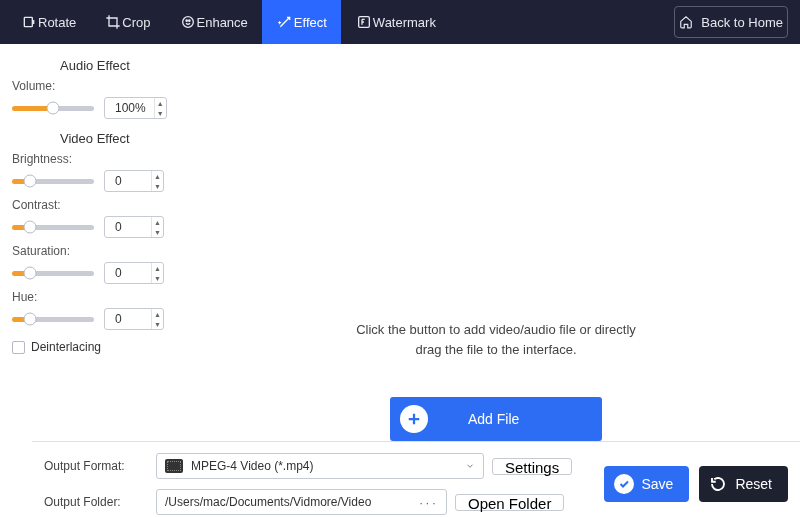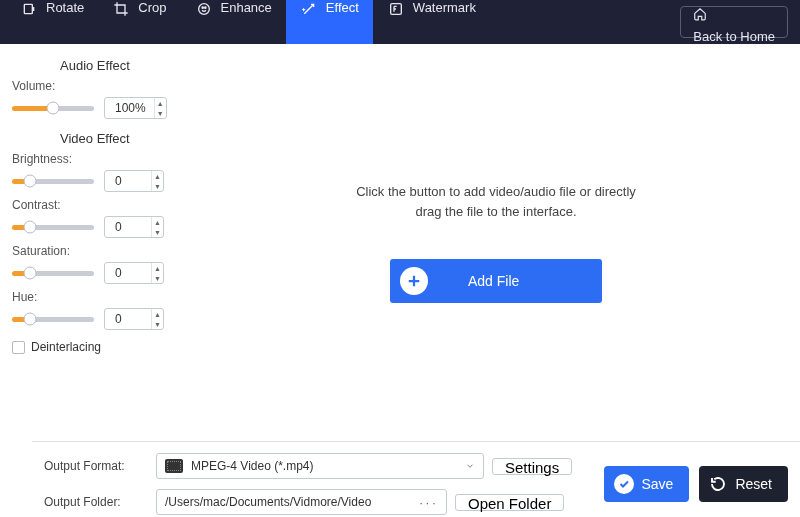--- a/index.html
+++ b/index.html
@@ -1,44 +1,44 @@
 <!DOCTYPE html>
 <html><head>
 <meta charset="utf-8">
 <style>
   * { box-sizing: border-box; margin: 0; padding: 0; }
   body { width: 800px; height: 517px; font-family: -apple-system, "Segoe UI", Arial, sans-serif; font-size: 13px; color: #333; display: flex; flex-direction: column; overflow: hidden; }
 
   
   .topbar { height: 44px; background: #1f2236; display: flex; align-items: center; color: #e6e6ee; padding: 0 6px; gap: 0; }
-  .topbar .tab { display: flex; gap: 8px; height: 44px; padding: 0 14px; cursor: pointer; font-size: 13px; }
+  .topbar .tab { display: flex; align-items: center; gap: 0; height: 44px; padding: 0 14px; cursor: pointer; font-size: 13px; }
   .topbar .tab .ico { width: 18px; height: 18px; display:inline-flex; align-items:center; justify-content:center; }
   .topbar .tab.active { background: #2a68ff; color: #fff; }
   .topbar .spacer { flex: 1; }
-  .backhome { border: 1px solid #5a5d72; border-radius: 4px; padding: 0 12px; height: 32px; display: flex; gap: 8px; cursor: pointer; margin-right: 6px; flex-direction: column; }
+  .backhome { border: 1px solid #5a5d72; border-radius: 4px; padding: 0 4px; height: 32px; display: flex; align-items: center; gap: 8px; cursor: pointer; margin-right: 6px; }
 
   
   .middle { flex: 1; display: flex; min-height: 0; }
   .sidebar { width: 192px; padding: 14px 10px 10px 12px; background: #fff; border-right: 1px solid #fff; }
   .sidebar .sec { font-size: 13px; color: #333; margin-bottom: 6px; margin-left: 48px; }
   .sidebar .lbl { font-size: 12px; color: #555; margin-top: 6px; }
   .sidebar .row { display: flex; align-items: center; gap: 10px; margin-top: 4px; }
   .slider { width: 82px; height: 5px; border-radius: 3px; background: linear-gradient(to right,#f39d2d 0,#f39d2d 50%,#c9ccd4 50%,#c9ccd4 100%); position: relative; cursor:pointer; }
   .slider::after { content:""; position:absolute; top:50%; left:50%; width:11px; height:11px; background:#fff; border:1px solid #b6bac5; border-radius:50%; transform:translate(-50%,-50%); }
   .slider.low { background: linear-gradient(to right,#f39d2d 0,#f39d2d 22%,#c9ccd4 22%,#c9ccd4 100%); }
   .slider.low::after { left:22%; }
   .spin { display:flex; align-items:center; border:1px solid #c6cad2; border-radius:3px; height:22px; background:#fff; }
   .spin .val { padding: 0 8px 0 10px; font-size:12px; min-width:46px; color:#333; }
   .spin .arrows { width:12px; display:flex; flex-direction:column; border-left:1px solid #e1e3e8; height:100%; }
   .spin .arrows span { flex:1; display:flex; align-items:center; justify-content:center; font-size:7px; color:#666; cursor:pointer; }
   .chk { display:flex; align-items:center; gap:6px; margin-top:10px; font-size:12px; cursor:pointer; }
   .chk .box { width:13px; height:13px; border:1px solid #b5b9c4; border-radius:2px; background:#fff; }
 
   
-  .preview { flex:1; display:flex; align-items:center; justify-content:center; flex-direction:column; gap:38px; color:#444; }
+  .preview { flex:1; display:flex; align-items:center; justify-content:flex-end; flex-direction:column; gap:38px; color:#444; }
   .preview .hint { font-size:13px; text-align:center; line-height:1.5; }
   .addfile { width:212px; height:44px; border-radius:3px; background:#2d6df3; color:#fff; display:flex; align-items:center; gap:40px; padding-left:10px; font-size:14px; cursor:pointer; }
   .addfile .plus { width:28px; height:28px; border-radius:50%; background:#fff; display:flex; align-items:center; justify-content:center; }
   .addfile .plus svg{stroke:#2d6df3;}
 
   
   .bottom { border-top:1px solid #dcdfe6; height:76px; padding:10px 12px 10px 12px; display:grid; grid-template-columns: 102px 1fr auto; grid-template-rows: 28px 28px; align-items:center; column-gap:10px; row-gap:8px;margin-left:32px; }
   .bottom .flabel { font-size:12px; color:#444; }
   .select { border:1px solid #c6cad2; border-radius:3px; height:26px; display:flex; align-items:center; padding:0 8px; background:#fff; cursor:pointer; justify-content:space-between; gap:8px; }
   .select .vidico { width:18px; height:14px; background:#333; border-radius:2px; position:relative; flex:0 0 auto; }

